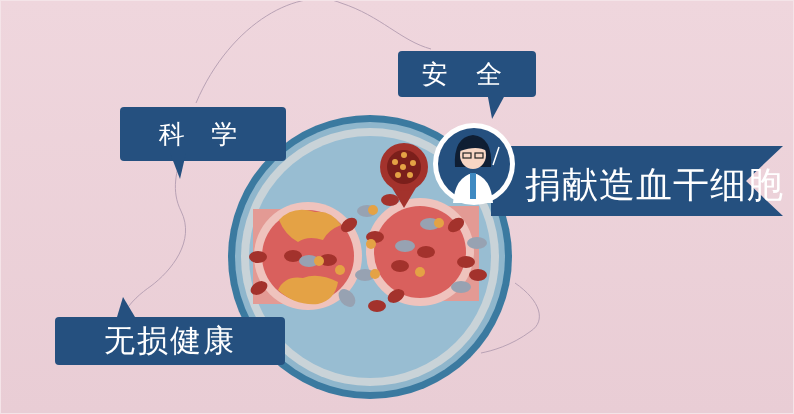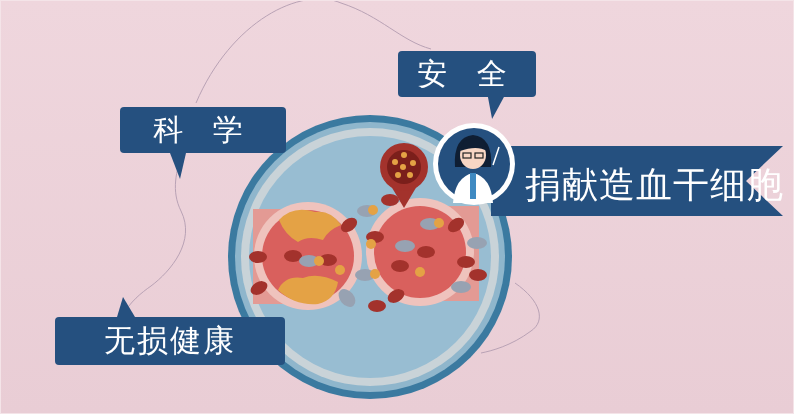--- a/index.html
+++ b/index.html
@@ -1,23 +1,23 @@
 <!DOCTYPE html>
 <html><head>
 <meta charset="utf-8">
 <style>
   html,body{margin:0;padding:0;}
   body{width:794px;height:414px;overflow:hidden;background:#ecd3da;font-family:"DejaVu Sans","Liberation Sans",sans-serif;}
   .stage{position:relative;width:794px;height:414px;background:linear-gradient(180deg,#efd6dd 0%,#e9cdd5 100%);border:1px solid #f4e4e8;box-sizing:border-box;overflow:hidden;}
   .curve{position:absolute;left:0;top:0;}
-  .bubble{position:absolute;background:#25507f;border-radius:4px;color:#fff;display:flex;align-items:center;justify-content:center;letter-spacing:10px;font-size:30px;}
+  .bubble{position:absolute;background:#25507f;border-radius:4px;color:#fff;display:flex;align-items:center;justify-content:center;letter-spacing:10px;font-size:26px;}
   .bubble .tail{position:absolute;width:0;height:0;}
   .lbl-anquan{left:397px;top:50px;width:138px;height:46px;}
   .lbl-anquan .tail{left:88px;top:46px;border-left:8px solid transparent;border-right:8px solid transparent;border-top:22px solid #25507f;transform:skewX(-10deg);}
-  .lbl-kexue{left:119px;top:106px;width:166px;height:46px;}
+  .lbl-kexue{left:119px;top:106px;width:166px;height:54px;font-family:Liberation Serif, serif;}
   .lbl-kexue .tail{left:50px;top:46px;border-left:10px solid transparent;border-right:6px solid transparent;border-top:26px solid #25507f;}
   .lbl-wusun{left:54px;top:316px;width:230px;height:48px;letter-spacing:2px;font-size:31px;}
   .lbl-wusun .tail{left:62px;top:-20px;border-left:6px solid transparent;border-right:12px solid transparent;border-bottom:20px solid #25507f;}
   .ribbon{position:absolute;left:490px;top:145px;width:292px;height:70px;}
   .ribbon-text{position:absolute;left:524px;top:160px;color:#fff;font-size:36px;letter-spacing:1px;white-space:nowrap;}
   .avatar{position:absolute;left:432px;top:122px;width:82px;height:82px;border-radius:50%;background:#fff;}
   .dish{position:absolute;left:222px;top:99px;}
 </style>
 </head>
 <body>

